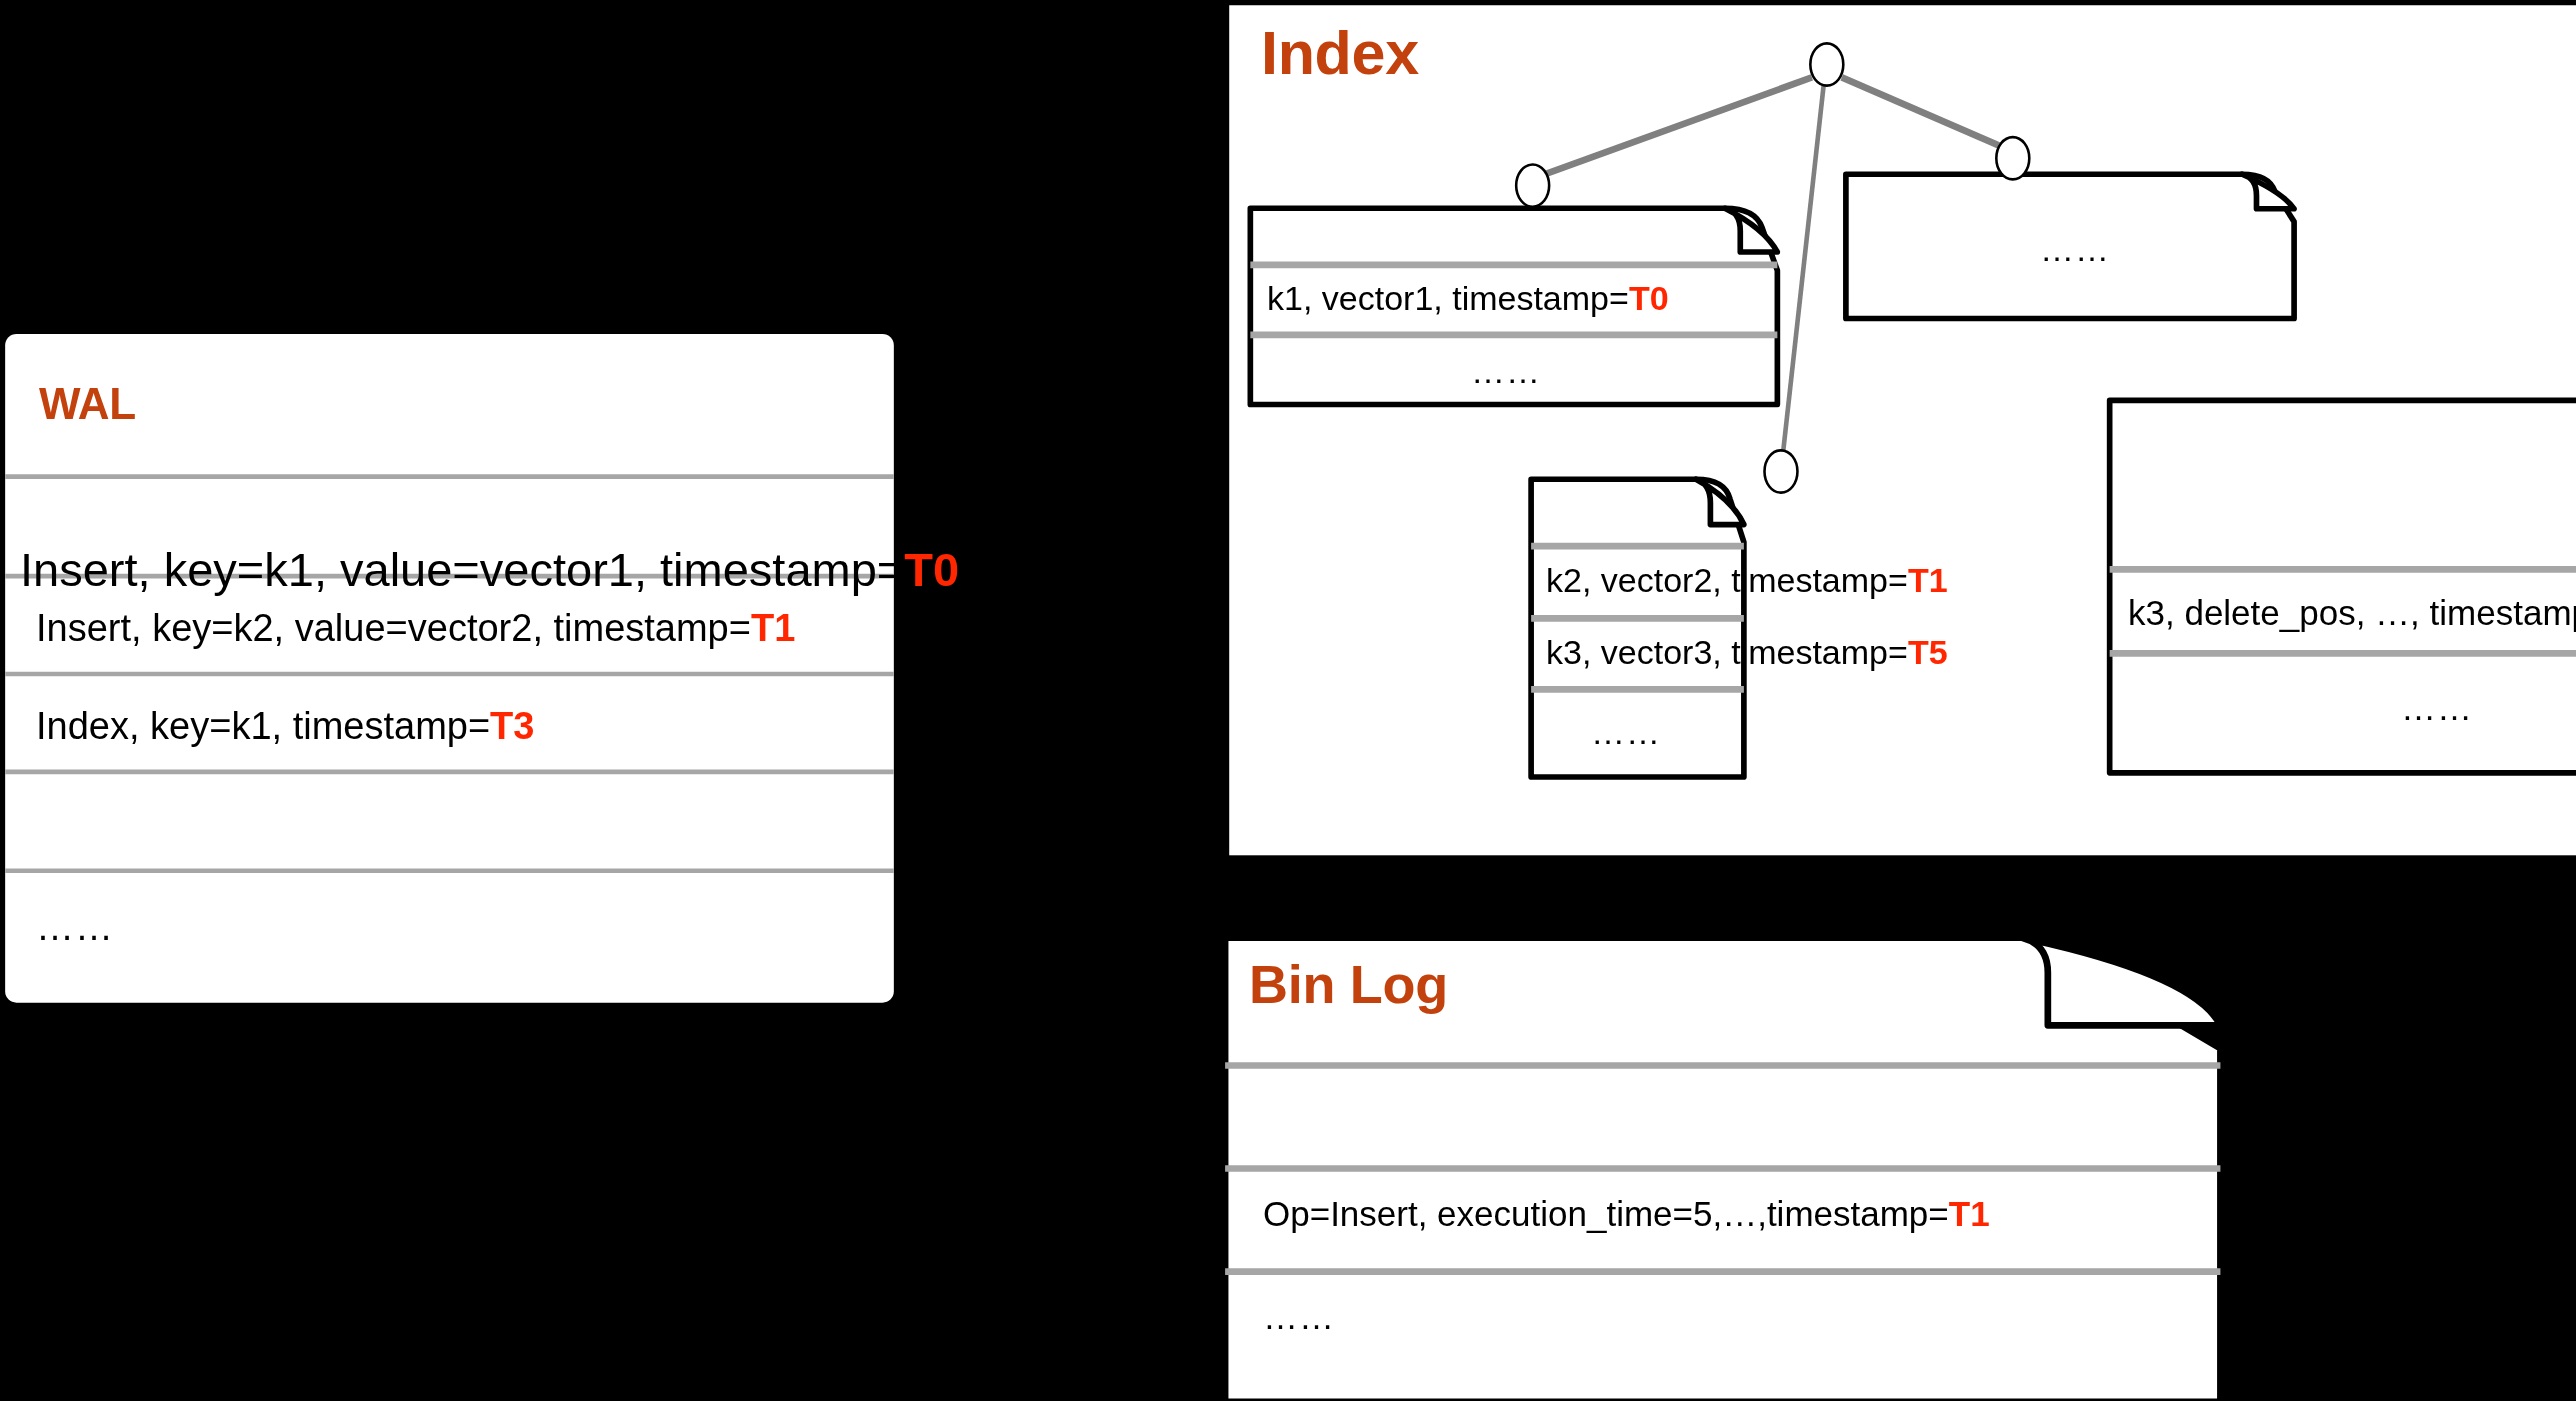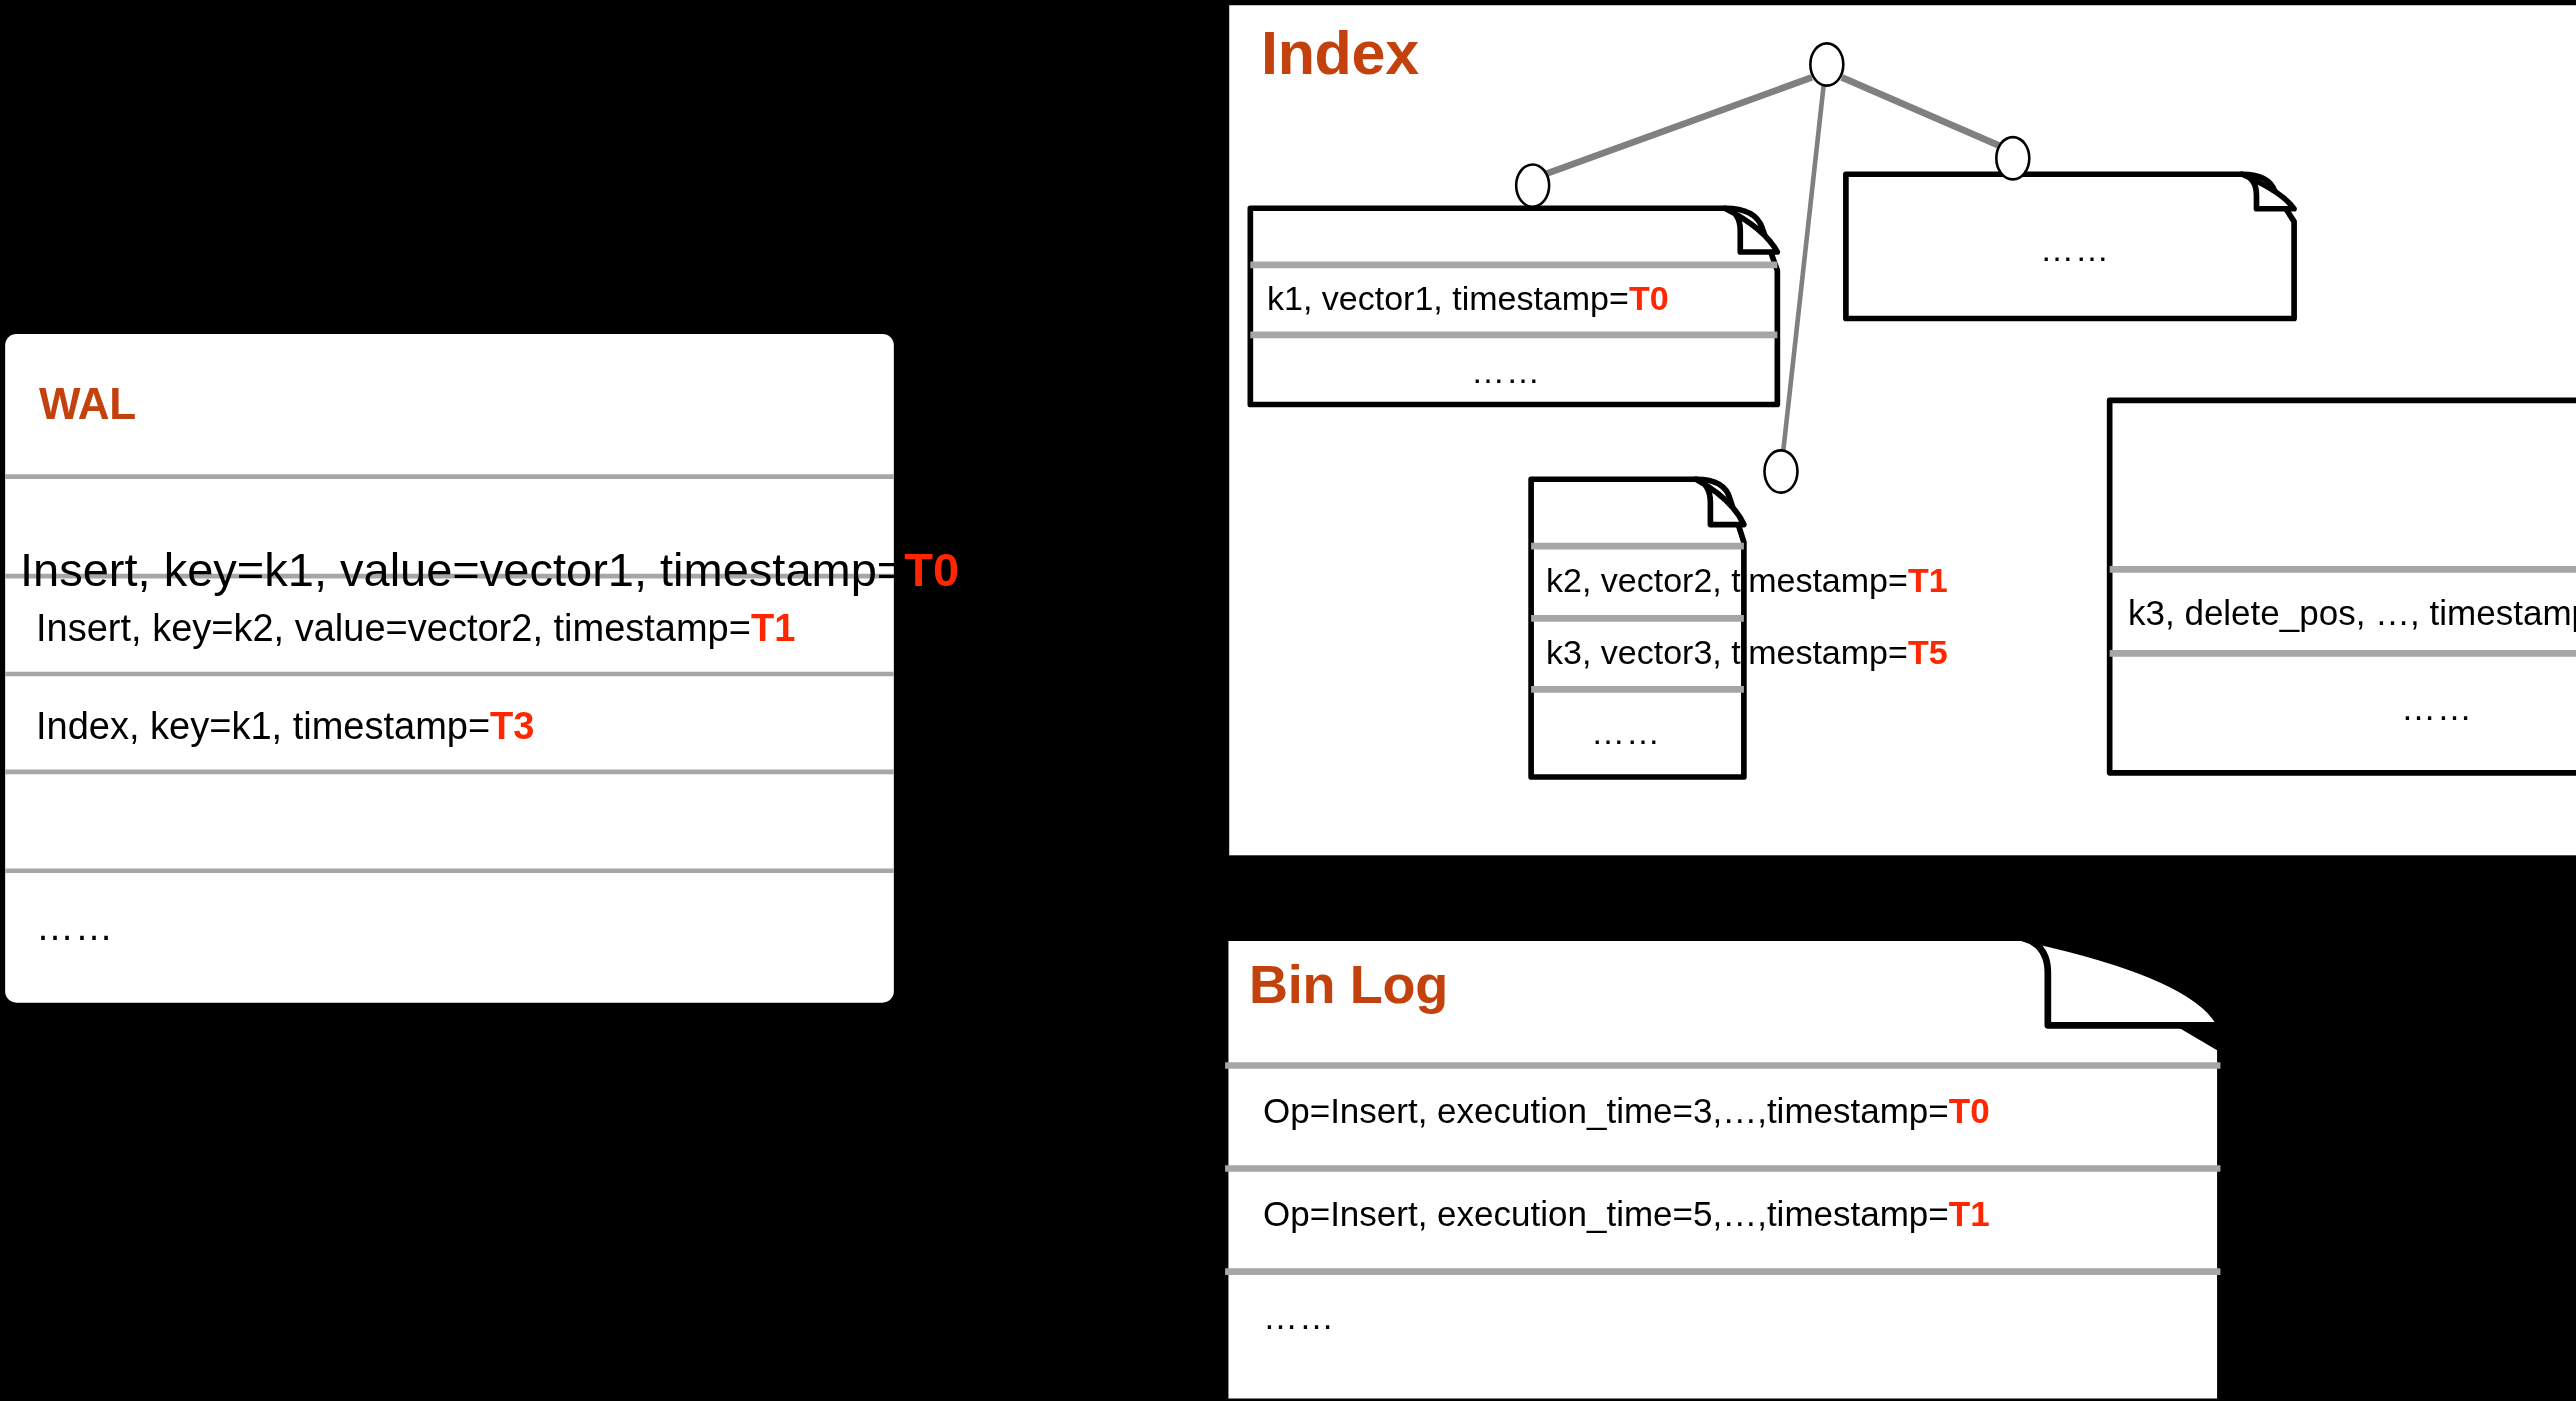--- a/index.html
+++ b/index.html
@@ -145,22 +145,19 @@
     <span>k3, vector3, timestamp=</span><span class="ts">T5</span>
   </div>
   <div class="abs ellipsis" style="left:1591px; top:715px; font-size:34px;">……</div>
 
   <div class="abs row-text" style="left:2128px; top:595px; font-size:35px;">
     <span>k3, delete_pos, …, timestamp=</span>
   </div>
   <div class="abs ellipsis" style="left:2401px; top:690px; font-size:35px;">……</div>
 
   <div class="abs panel-title" style="left:1249px; top:957px; font-size:54px;">Bin Log</div>
-  <div class="abs row-text" style="left:1263px; top:1093px; font-size:35px;">
-    <span>Op=Insert, execution_time=3,…,timestamp=</span><span class="ts">T0</span>
-  </div>
   <div class="abs row-text" style="left:1263px; top:1196px; font-size:35px;">
     <span>Op=Insert, execution_time=5,…,timestamp=</span><span class="ts">T1</span>
   </div>
   <div class="abs ellipsis" style="left:1263px; top:1299px; font-size:35px;">……</div>
 
 </div>
 
 
 </body></html>

